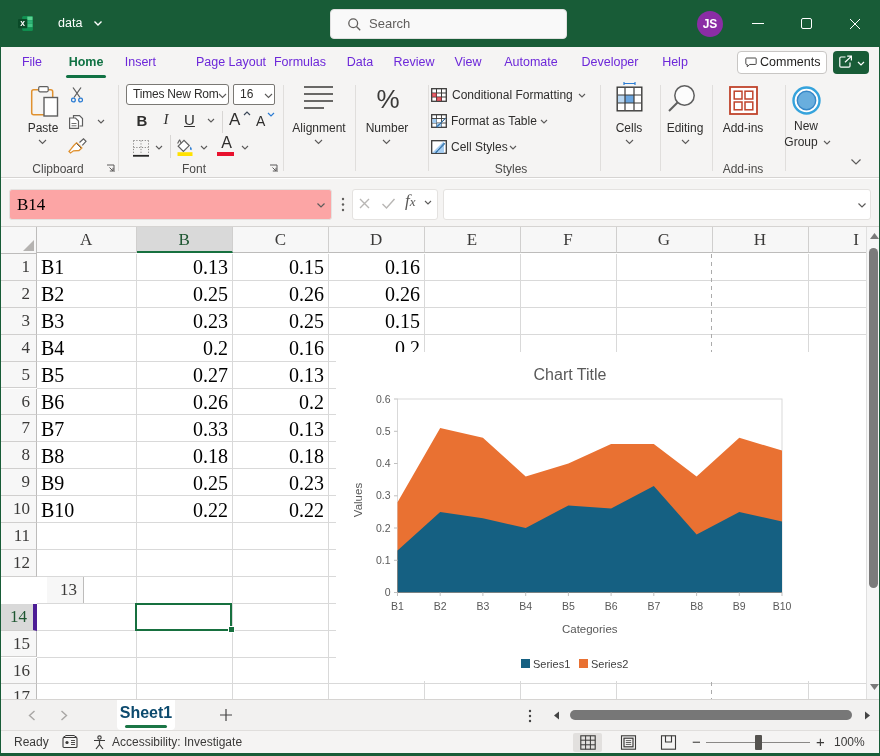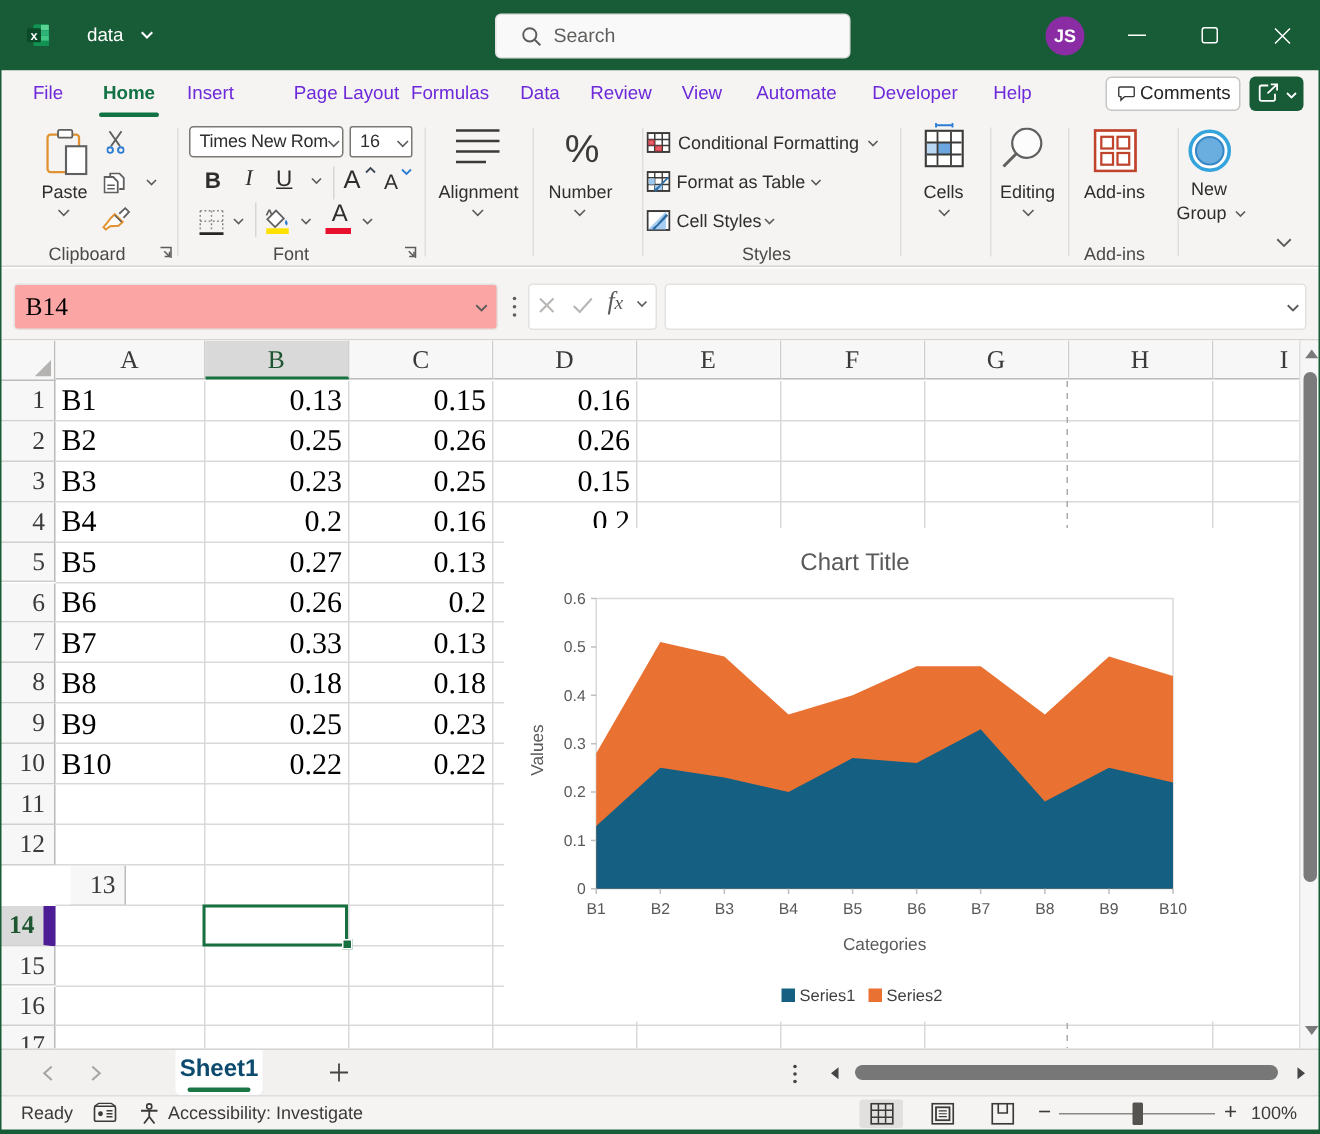--- a/index.html
+++ b/index.html
@@ -350,21 +350,21 @@
       <div class="rowhead" style="top:107.69999999999999px;height:26.9px;line-height:26.9px;padding-right:6px;width:37px;">4</div>
       <div class="rowhead" style="top:134.6px;height:26.9px;line-height:26.9px;padding-right:6px;width:37px;">5</div>
       <div class="rowhead" style="top:161.5px;height:26.9px;line-height:26.9px;padding-right:6px;width:37px;">6</div>
       <div class="rowhead" style="top:188.39999999999998px;height:26.9px;line-height:26.9px;padding-right:6px;width:37px;">7</div>
       <div class="rowhead" style="top:215.29999999999998px;height:26.9px;line-height:26.9px;padding-right:6px;width:37px;">8</div>
       <div class="rowhead" style="top:242.2px;height:26.9px;line-height:26.9px;padding-right:6px;width:37px;">9</div>
       <div class="rowhead" style="top:269.1px;height:26.9px;line-height:26.9px;padding-right:6px;width:37px;">10</div>
       <div class="rowhead" style="top:296px;height:26.9px;line-height:26.9px;padding-right:6px;width:37px;">11</div>
       <div class="rowhead" style="top:322.9px;height:26.9px;line-height:26.9px;padding-right:6px;width:37px;">12</div>
       <div class="rowhead" style="top:349.79999999999995px;height:26.9px;line-height:26.9px;padding-right:6px;width:37px;margin-left:47px;">13</div>
-      <div class="rowhead" style="top:376.7px;height:26.9px;line-height:26.9px;padding-right:6px;width:37px;background:#d9d9d9;border-right:8px solid #4c1d95;color:#1e5631;font-weight:bold;">14</div>
+      <div class="rowhead" style="top:376.7px;height:26.9px;line-height:26.9px;padding-right:6px;width:37px;background:#d9d9d9;border-right:4px solid #4c1d95;color:#1e5631;">14</div>
       <div class="rowhead" style="top:403.59999999999997px;height:26.9px;line-height:26.9px;padding-right:6px;width:37px;">15</div>
       <div class="rowhead" style="top:430.5px;height:26.9px;line-height:26.9px;padding-right:6px;width:37px;">16</div>
       <div class="rowhead" style="top:457.4px;height:26.9px;line-height:26.9px;padding-right:6px;width:37px;">17</div>
       <div class="gvline" style="left:135.5px;height:445px;"></div>
       <div class="gvline" style="left:232px;height:445px;"></div>
       <div class="gvline" style="left:328px;height:445px;"></div>
       <div class="gvline" style="left:423.5px;height:445px;"></div>
       <div class="gvline" style="left:519.5px;height:445px;"></div>
       <div class="gvline" style="left:615.5px;height:445px;"></div>
       <div class="gvline" style="left:807.5px;height:445px;"></div>

